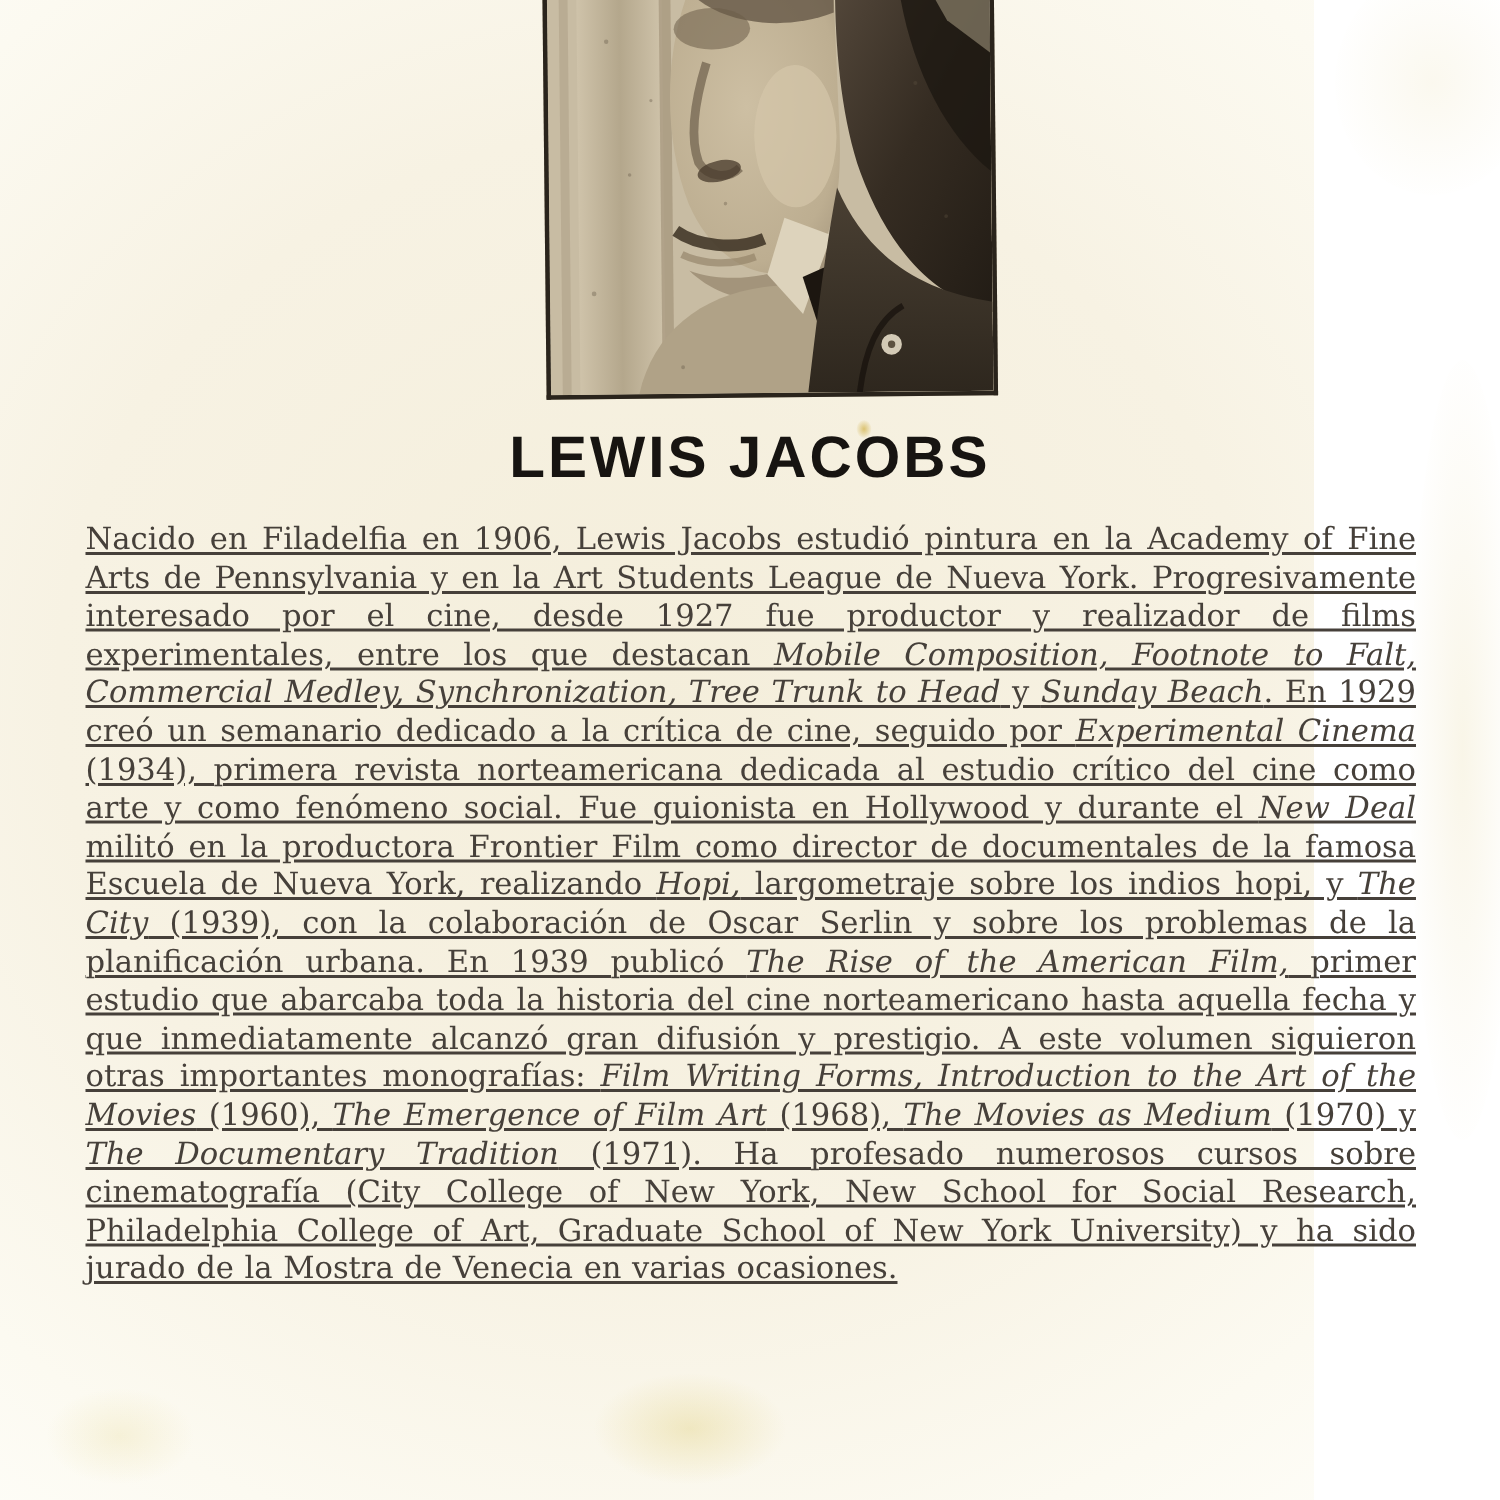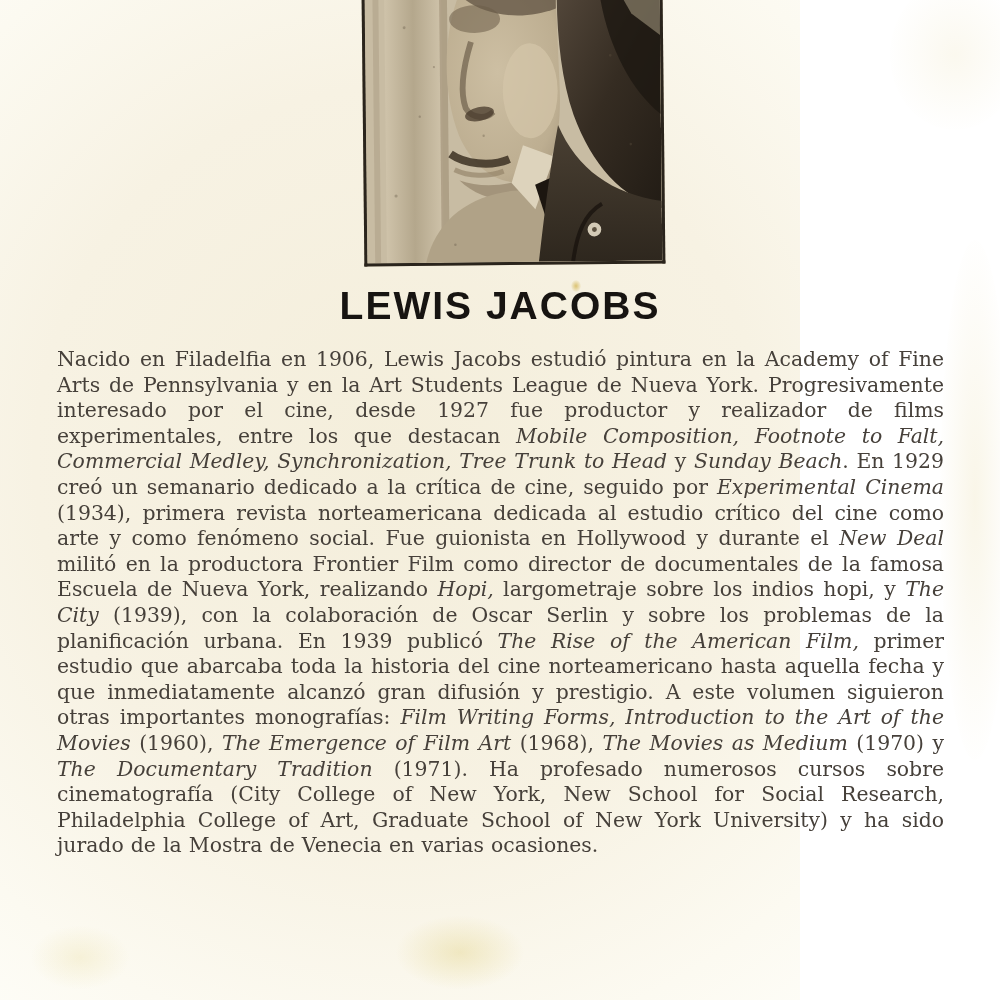--- a/index.html
+++ b/index.html
@@ -6,21 +6,21 @@
 
   html, body { width: 1000px; height: 1000px; }
 
   body {
     font-family: "DejaVu Serif", serif;
     overflow: hidden;
   }
 
   .page {
     position: relative;
-    width: 800px;
+    width: 876px;
     height: 1000px;
     background:
       radial-gradient(ellipse 95% 78% at 50% 46%,
         #f4eedb 0%, #f7f2e3 48%, #fcfaf1 76%, #fffffc 100%);
   }
 
   
   .stain { position: absolute; pointer-events: none; border-radius: 50%; }
   .stain-1 { left: 395px; top: 915px; width: 130px; height: 75px;
     background: radial-gradient(ellipse, rgba(214,192,84,0.28) 0%, rgba(214,192,84,0) 70%); }
@@ -68,20 +68,21 @@
     position: absolute;
     left: 57px;
     top: 347px;
     width: 887px;
     font-family: "DejaVu Serif", serif;
     font-size: 20.4px;
     line-height: 25.6px;
     text-align: justify;
     color: #46403a;
     word-spacing: 0.03em;
+    text-decoration: underline;
   }
   .bio em { font-style: italic; }
 </style>
 </head>
 <body>
 
 <div class="page">
 
   <div class="stain stain-1"></div>
   <div class="stain stain-2"></div>

